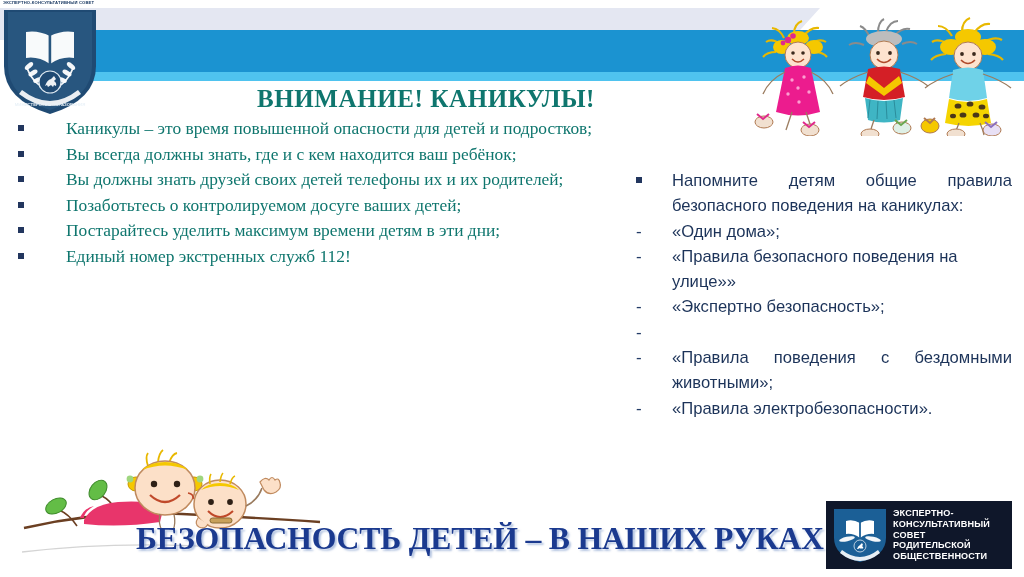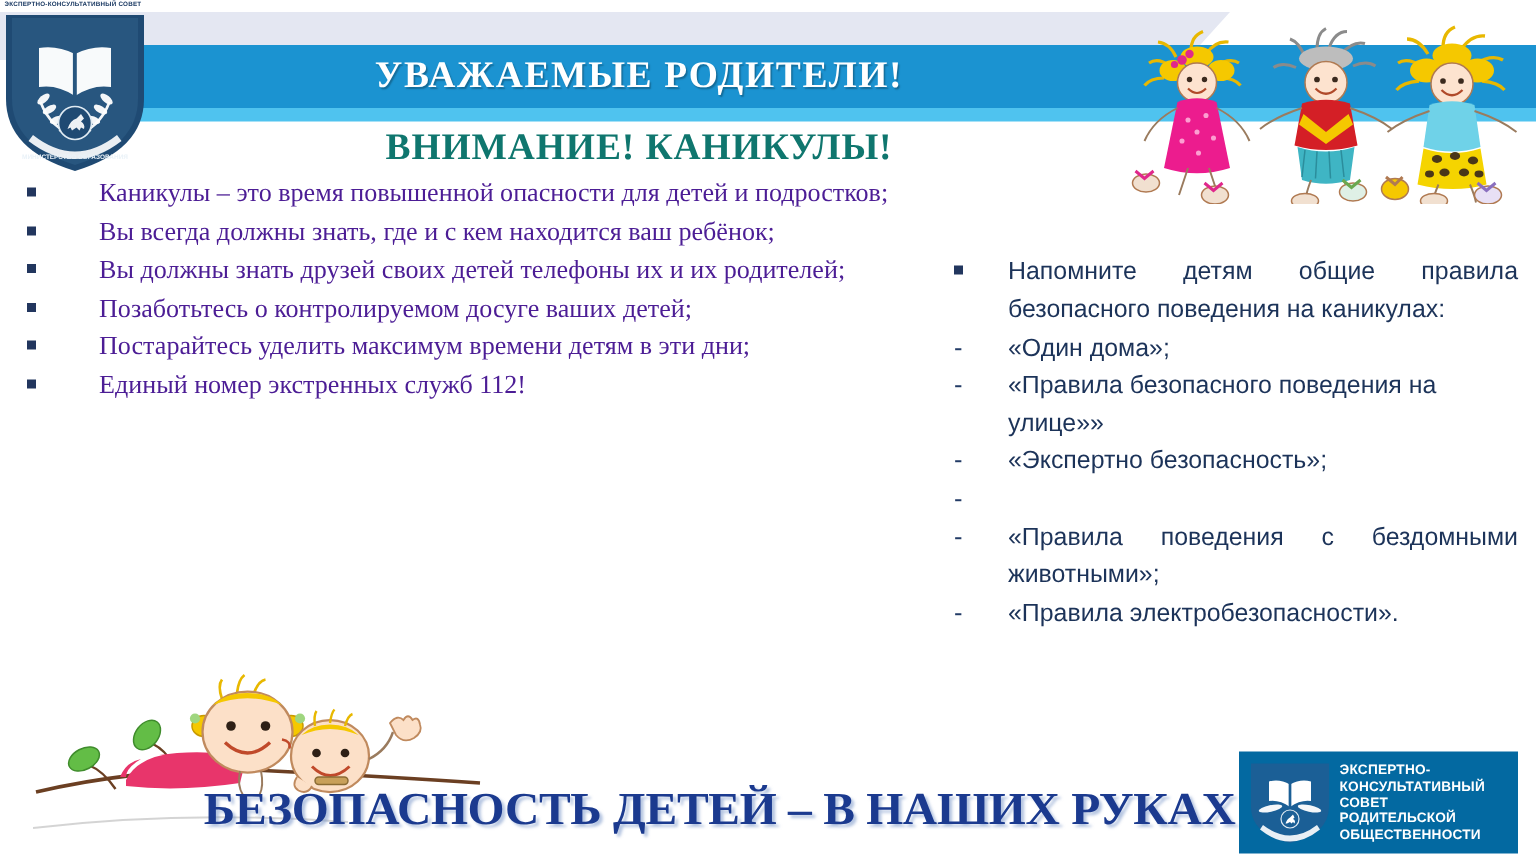--- a/index.html
+++ b/index.html
@@ -52,21 +52,21 @@
 
   
   .emblem{position:absolute;left:0px;top:8px;width:100px;height:108px;}
 
   
   .kids3{position:absolute;left:752px;top:14px;width:272px;height:122px;}
 
   
   .col-left{
     position:absolute;left:14px;top:116px;width:612px;
-    color:#4c1d95;font-size:17.4px;line-height:25.6px;
+    color:#0f766e;font-size:17.4px;line-height:25.6px;
   }
   .col-right{
     position:absolute;left:630px;top:168px;width:382px;
     color:#1c3359;font-family:"Liberation Sans",sans-serif;
     font-size:16.6px;line-height:25.3px;
   }
   .bl{display:flex;align-items:flex-start;margin:0 0 0 0;}
   .bl .mk{
     flex:0 0 auto;width:48px;text-align:left;padding-left:4px;
     color:#223b66;line-height:inherit;
@@ -91,21 +91,21 @@
     font-family:"Liberation Serif",serif;
     letter-spacing:-0.2px;
     transform:scaleX(1.04);transform-origin:center center;
     text-shadow:2px 2px 2px rgba(120,150,200,.55);
     white-space:nowrap;
   }
 
   
   .logobox{
     position:absolute;left:826px;top:501px;width:186px;height:68px;
-    background:#0369a1;display:flex;align-items:center;
+    background:#0f172a;display:flex;align-items:center;
   }
   .logobox .shield{flex:0 0 auto;width:60px;height:58px;margin-left:4px;}
   .logobox .ltext{
     flex:1 1 auto;color:#ffffff;font-family:"Liberation Sans",sans-serif;
     font-size:9.1px;font-weight:bold;line-height:10.7px;letter-spacing:.15px;
     padding-left:3px;text-transform:uppercase;
   }
   .logobox .ltext div{white-space:nowrap;}
 </style>
 </head>
@@ -113,21 +113,20 @@
 
 <div id="poster">
 
   <div class="lav-band"></div>
   <div class="lav-band2"></div>
 
   <div class="micro-title">ЭКСПЕРТНО-КОНСУЛЬТАТИВНЫЙ СОВЕТ</div>
 
   <div class="hdr-bar"></div>
   <div class="hdr-bar-light"></div>
-  <div class="hdr-title">УВАЖАЕМЫЕ РОДИТЕЛИ!</div>
   <div class="sub-title">ВНИМАНИЕ!  КАНИКУЛЫ!</div>
 
   <div class="emblem">
     <svg viewBox="0 0 100 108" width="100" height="108">
       <path d="M4 2 H96 V58 Q96 92 50 106 Q4 92 4 58 Z" fill="#1f4a73"></path>
       <path d="M8 4 H92 V58 Q92 89 50 102 Q8 89 8 58 Z" fill="#28567f"></path>
       <g fill="#ffffff">
         <path d="M50 28 L50 56 Q38 48 26 50 L26 24 Q38 22 50 28 Z" opacity=".97"></path>
         <path d="M50 28 L50 56 Q62 48 74 50 L74 24 Q62 22 50 28 Z" opacity=".97"></path>
       </g>

